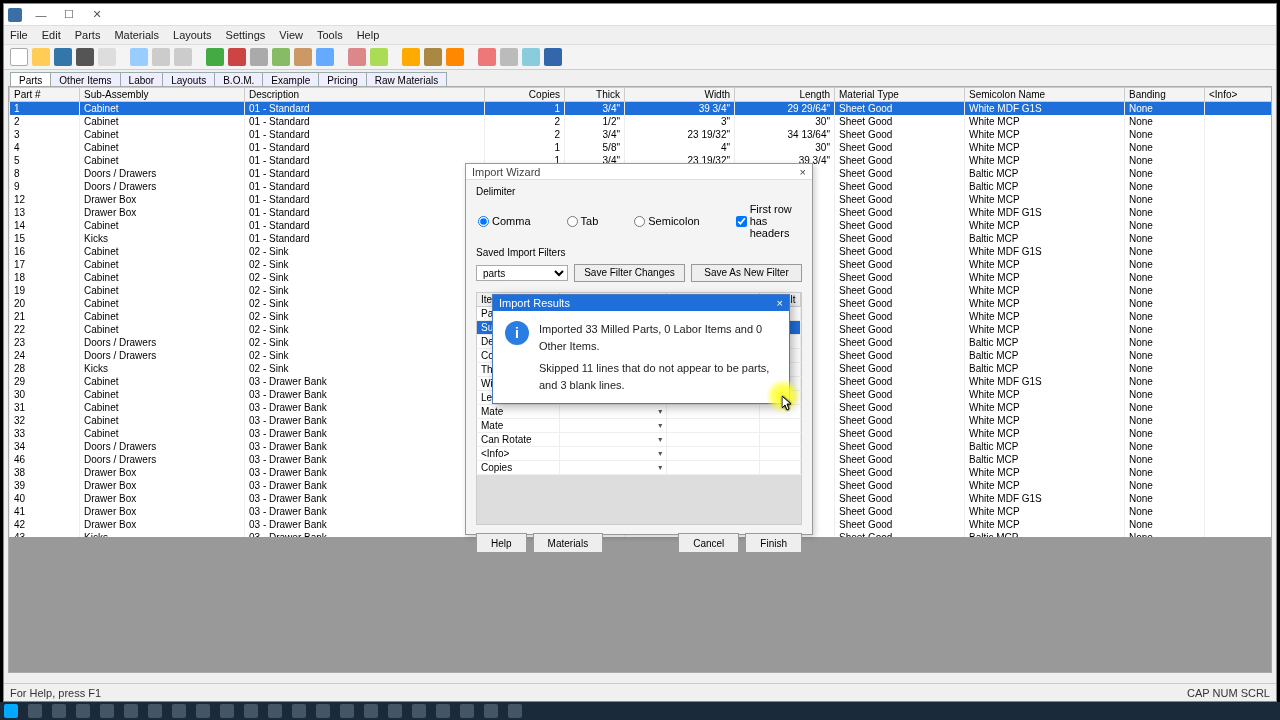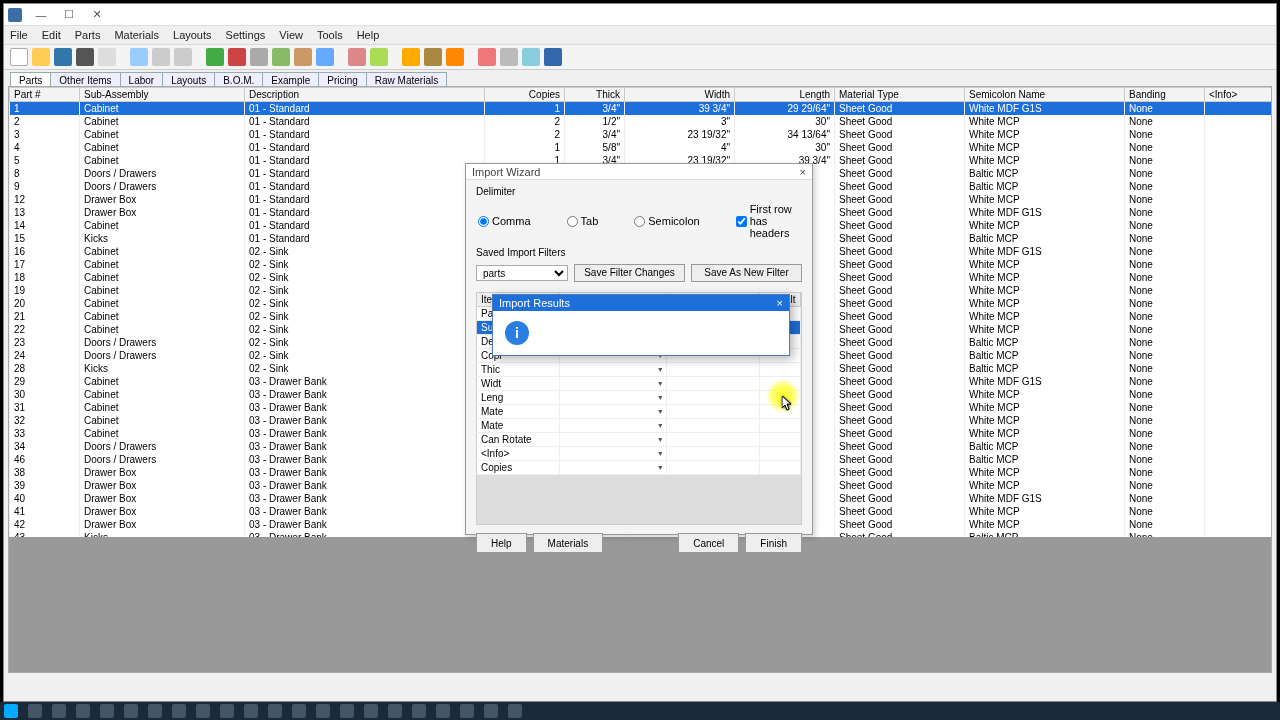--- a/index.html
+++ b/index.html
@@ -588,20 +588,24 @@
           </tr>
           <tr>
             <td style="text-align: right;">*</td>
             <td></td>
             <td class="addrow" colspan="9">(Click here to add a part)</td>
           </tr>
         </tbody>
     </table>
     <div class="gridbottom"></div>
   </div>
+  <div class="statusbar">
+    <span>For Help, press F1</span>
+    <span>CAP   NUM   SCRL</span>
+  </div>
 </div>
 
 <div class="wizard">
   <div class="wtitle">
     <span>Import Wizard</span>
     <span>×</span>
   </div>
   <div class="inner">
     <div class="gbox">Delimiter</div>
     <div class="radios">
@@ -758,20 +762,25 @@
   </div>
 </div>
 
 <div class="modal">
   <div class="mtitle">
     <span>Import Results</span>
     <span>×</span>
   </div>
   <div class="mbody">
     <div class="micon">i</div>
+    <div class="mtext">
+      <div>Imported 33 Milled Parts, 0 Labor Items and 0 Other Items.</div>
+      <div style="height:6px"></div>
+      <div>Skipped 11 lines that do not appear to be parts, and 3 blank lines.</div>
+    </div>
   </div>
 </div>
 
 <div class="highlight"></div>
 <div class="cursor">
 <svg viewBox="0 0 12 16">
       <path d="M0 0 L0 12 L3 9 L5 14 L7 13 L5 8 L9 8 Z" fill="#fff" stroke="#000" stroke-width="1"></path>
     </svg>
 </div>
 

